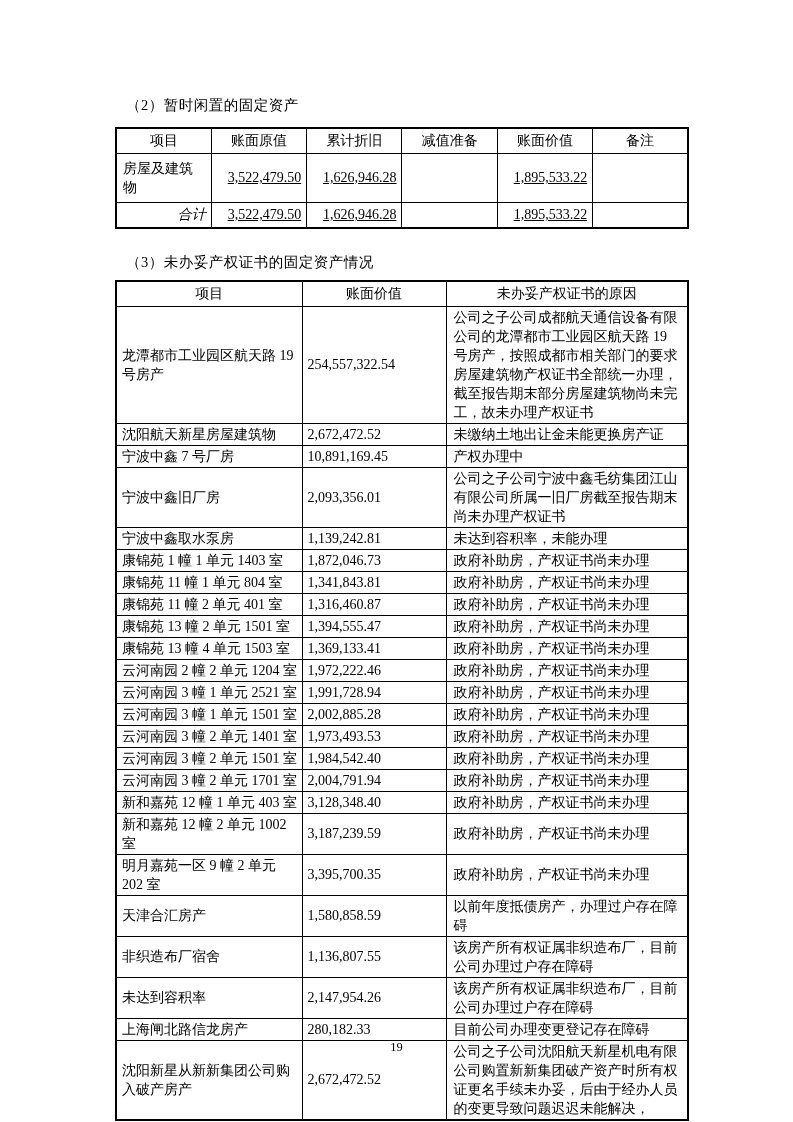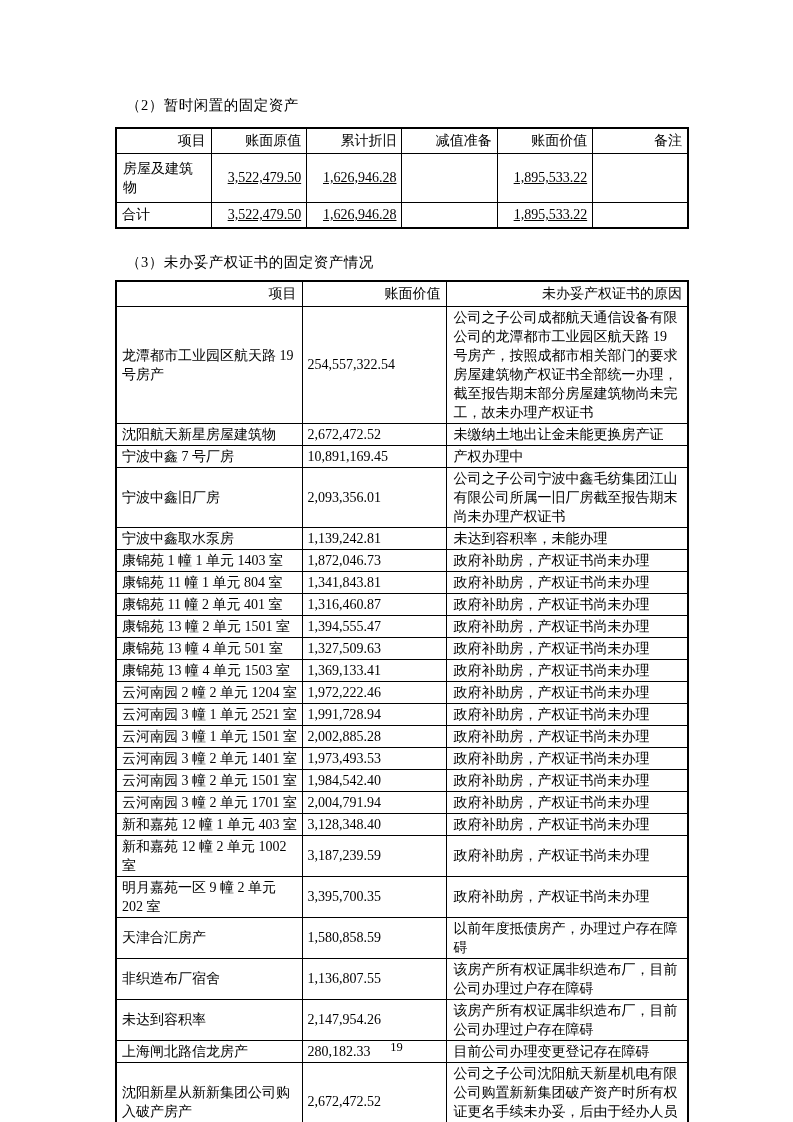--- a/index.html
+++ b/index.html
@@ -36,26 +36,26 @@
   }
   th, td {
     border: 1px solid #000;
     font-weight: normal;
     font-size: 14px;
     line-height: 19px;
     vertical-align: middle;
     padding: 1px 5px;
     overflow: hidden;
   }
-  thead th { text-align: right; height: 25px; }
+  thead th { text-align: center; height: 25px; }
   
   .t1 col { width: 95.33px; }
   .t1 td.num { text-align: right; padding-right: 5px; text-decoration: underline; }
   .t1 td.item-left { text-align: left; padding: 2px 6px; }
-  .t1 td.item-center { text-align: left; }
+  .t1 td.item-center { text-align: right; font-style: italic; }
   .t1 tbody tr.r1 td { height: 49px; }
   .t1 tbody tr.r2 td { height: 26px; }
   
   .t2 col.c-item { width: 186px; }
   .t2 col.c-value { width: 144px; }
   .t2 col.c-reason { width: 242px; }
   .t2 td.col-item { text-align: left; padding-left: 5px; padding-right: 3px; }
   .t2 td.col-value { text-align: left; padding-right: 6px; }
   .t2 td.col-reason { text-align: left; padding-left: 7px; padding-right: 3px; }
   .t2 td { height: 20px; }
@@ -169,25 +169,20 @@
             <td class="col-item">康锦苑 11 幢 2 单元 401 室</td>
             <td class="col-value">1,316,460.87</td>
             <td class="col-reason">政府补助房，产权证书尚未办理</td>
           </tr>
           <tr>
             <td class="col-item">康锦苑 13 幢 2 单元 1501 室</td>
             <td class="col-value">1,394,555.47</td>
             <td class="col-reason">政府补助房，产权证书尚未办理</td>
           </tr>
           <tr>
-            <td class="col-item">康锦苑 13 幢 4 单元 501 室</td>
-            <td class="col-value">1,327,509.63</td>
-            <td class="col-reason">政府补助房，产权证书尚未办理</td>
-          </tr>
-          <tr>
             <td class="col-item">康锦苑 13 幢 4 单元 1503 室</td>
             <td class="col-value">1,369,133.41</td>
             <td class="col-reason">政府补助房，产权证书尚未办理</td>
           </tr>
           <tr>
             <td class="col-item">云河南园 2 幢 2 单元 1204 室</td>
             <td class="col-value">1,972,222.46</td>
             <td class="col-reason">政府补助房，产权证书尚未办理</td>
           </tr>
           <tr>

